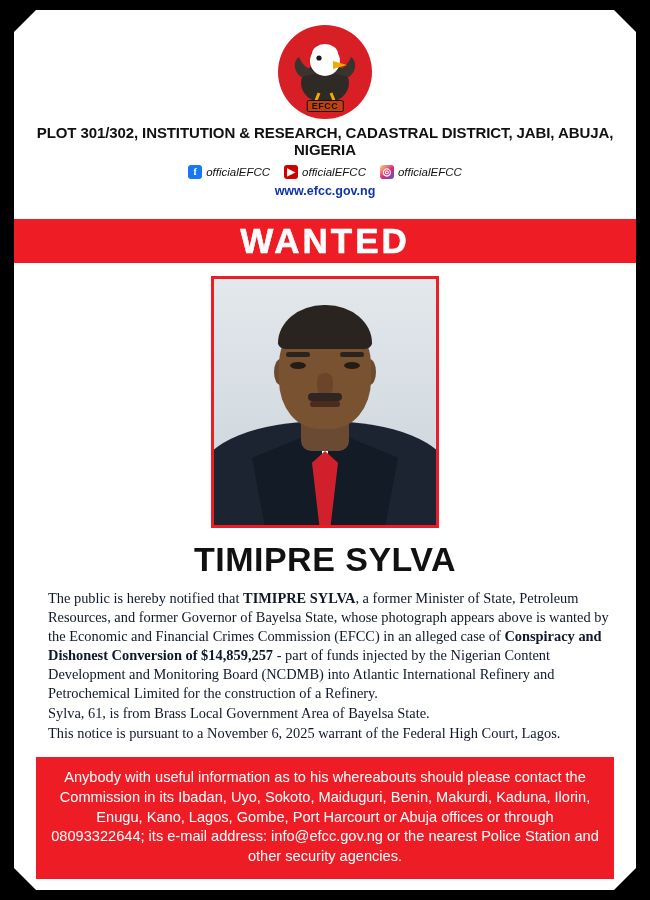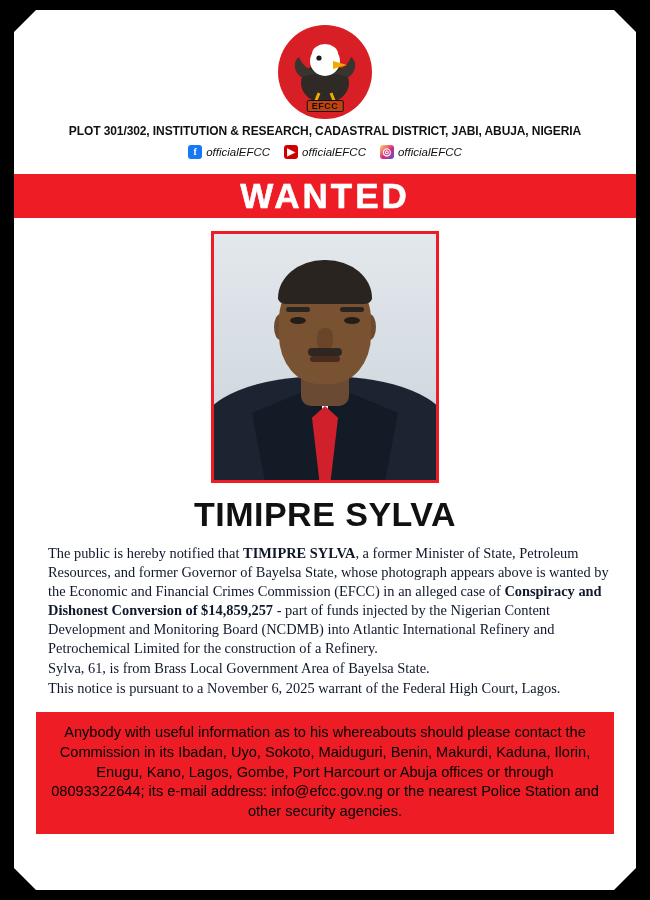--- a/index.html
+++ b/index.html
@@ -56,21 +56,21 @@
     font-family: "Liberation Serif", serif;
     font-weight: bold;
     font-size: 25.5px;
     color: #0f7a2e;
     letter-spacing: -0.2px;
     margin-top: 2px;
   }
   .address {
     font-family: "Liberation Sans", sans-serif;
     font-weight: bold;
-    font-size: 12px;
+    font-size: 15px;
     color: #111111;
     margin-top: 4px;
     letter-spacing: -0.1px;
   }
   .socials {
     display: flex;
     justify-content: center;
     align-items: center;
     gap: 14px;
     margin-top: 7px;
@@ -100,21 +100,21 @@
   .sicon.tw { background: #d10000; }
   .sicon.ig { background: linear-gradient(135deg,#feda75,#d62976 55%,#4f5bd5); }
   .website {
     font-family: "Liberation Sans", sans-serif;
     font-weight: bold;
     font-size: 12.5px;
     color: #1133aa;
     margin-top: 5px;
   }
   .wanted-band {
-    margin-top: 15px;
+    margin-top: 21px;
     background: #ee1c25;
     height: 44px;
     display: flex;
     align-items: center;
     justify-content: center;
   }
   .wanted-band .txt {
     font-family: "Liberation Sans", sans-serif;
     font-weight: bold;
     font-size: 35px;
@@ -147,21 +147,21 @@
     line-height: 1.32;
     color: #0f172a;
     margin: 10px 14px 0 34px;
   }
   .body-text b { font-weight: bold; }
   .body-text p { margin: 0; }
   .body-text p + p { margin-top: 1px; }
   .contact-box {
     margin: 14px 22px 0 22px;
     background: #ee1c25;
-    color: #000000;
+    color: #ffffff;
     text-align: center;
     font-family: "Liberation Sans", sans-serif;
     font-size: 14.6px;
     line-height: 1.35;
     padding: 11px 12px 12px 12px;
     box-sizing: border-box;
   }
 
   
   .portrait { position: absolute; inset: 0; background: #d7dde3; }
@@ -266,20 +266,21 @@
         <span class="social">
           <span class="sicon tw">▶</span>
           <span>officialEFCC</span>
         </span>
         <span class="social">
           <span class="sicon ig">◎</span>
           <span>officialEFCC</span>
         </span>
       </div>
 
+      <div class="website">www.efcc.gov.ng</div>
     </div>
 
     <div class="wanted-band">
       <span class="txt">WANTED</span>
     </div>
 
     <div class="photo-frame">
       <div class="portrait">
         <div class="bg-grad"></div>
         <div class="suit"></div>

